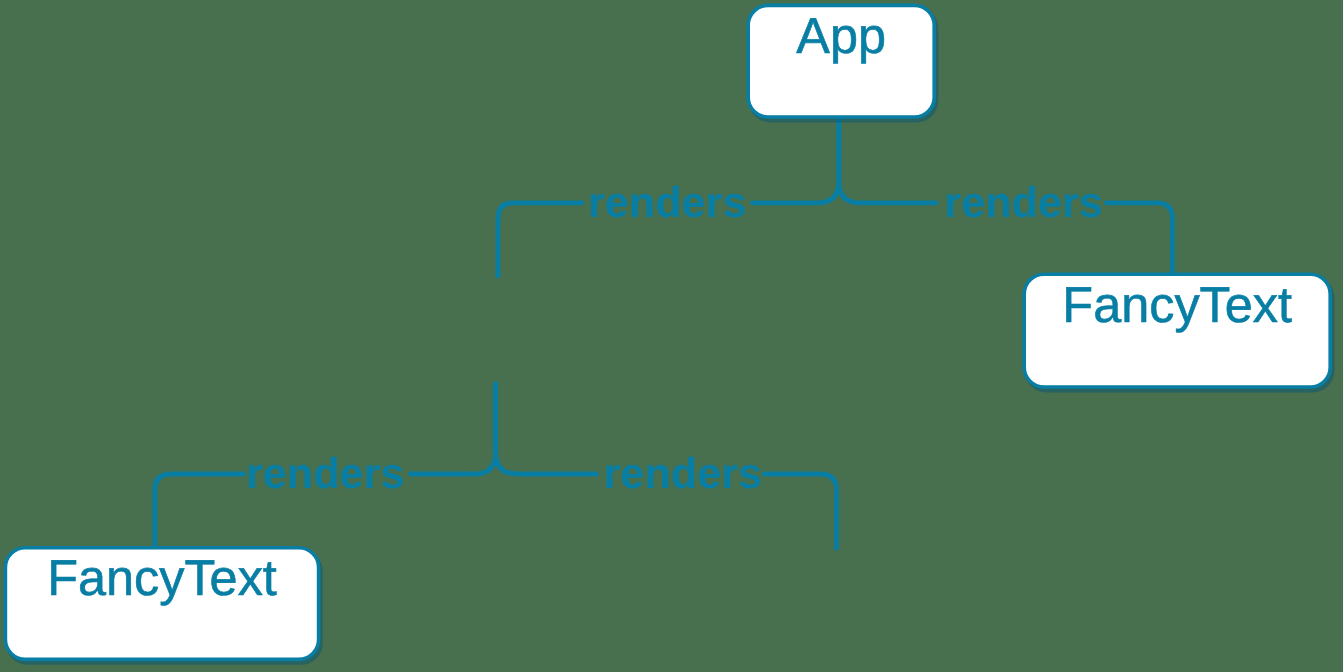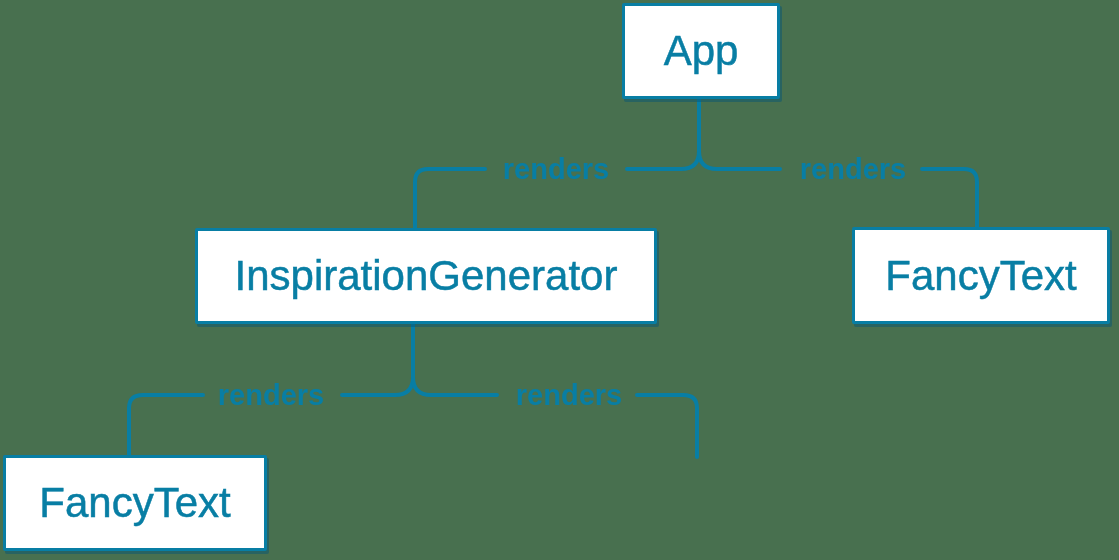--- a/index.html
+++ b/index.html
@@ -14,36 +14,36 @@
     fill: none;
     stroke: var(--accent, #087ea4);
     stroke-width: 4;
     stroke-linecap: round;
   }
   .node {
     position: absolute;
     box-sizing: border-box;
     background: var(--node-fill, #ffffff);
     border: 3px solid var(--accent, #087ea4);
-    border-radius: 2px;
+    border-radius: 18px;
     box-shadow: 2px 3px 0 var(--node-shadow, rgba(7,85,116,0.5));
-    display: flex; align-items: center; justify-content: center;
+    display: flex; align-items: flex-start; justify-content: center;
   }
   .node-label {
     color: var(--accent, #087ea4);
     font-size: 42px;
     font-weight: 500;
     -webkit-text-stroke: 0.5px currentColor;
     white-space: nowrap;
   }
   .edge-label {
     position: absolute;
     transform: translate(-50%, -50%);
     color: var(--accent, #087ea4);
-    font-size: 29px;
+    font-size: 36px;
     font-weight: 700;
     line-height: 1;
     white-space: nowrap;
   }
 </style>
 </head>
 <body>
 
 <div class="canvas">
 
@@ -51,23 +51,20 @@
     <path class="wire" d="M699,96 L699,151 Q699,169 681,169 L627,169 M485,169 L428,169 Q415,169 415,182 L415,230"></path>
     <path class="wire" d="M699,96 L699,151 Q699,169 717,169 L780,169 M922,169 L964,169 Q977,169 977,182 L977,229"></path>
     <path class="wire" d="M413,320 L413,377 Q413,395 395,395 L342,395 M203,395 L143,395 Q129,395 129,408 L129,457"></path>
     <path class="wire" d="M413,320 L413,377 Q413,395 431,395 L497,395 M637,395 L683,395 Q697,395 697,408 L697,457"></path>
   </svg>
 
   <div class="node" style="left:622px; top:3px; width:158px; height:96px">
     <span class="node-label">App</span>
   </div>
 
-  <div class="node" style="left:195px; top:228px; width:462px; height:96px">
-    <span class="node-label">InspirationGenerator</span>
-  </div>
 
   <div class="node" style="left:852px; top:227px; width:258px; height:97px">
     <span class="node-label">FancyText</span>
   </div>
 
   <div class="node" style="left:3px; top:455px; width:264px; height:96px">
     <span class="node-label">FancyText</span>
   </div>
 
 

